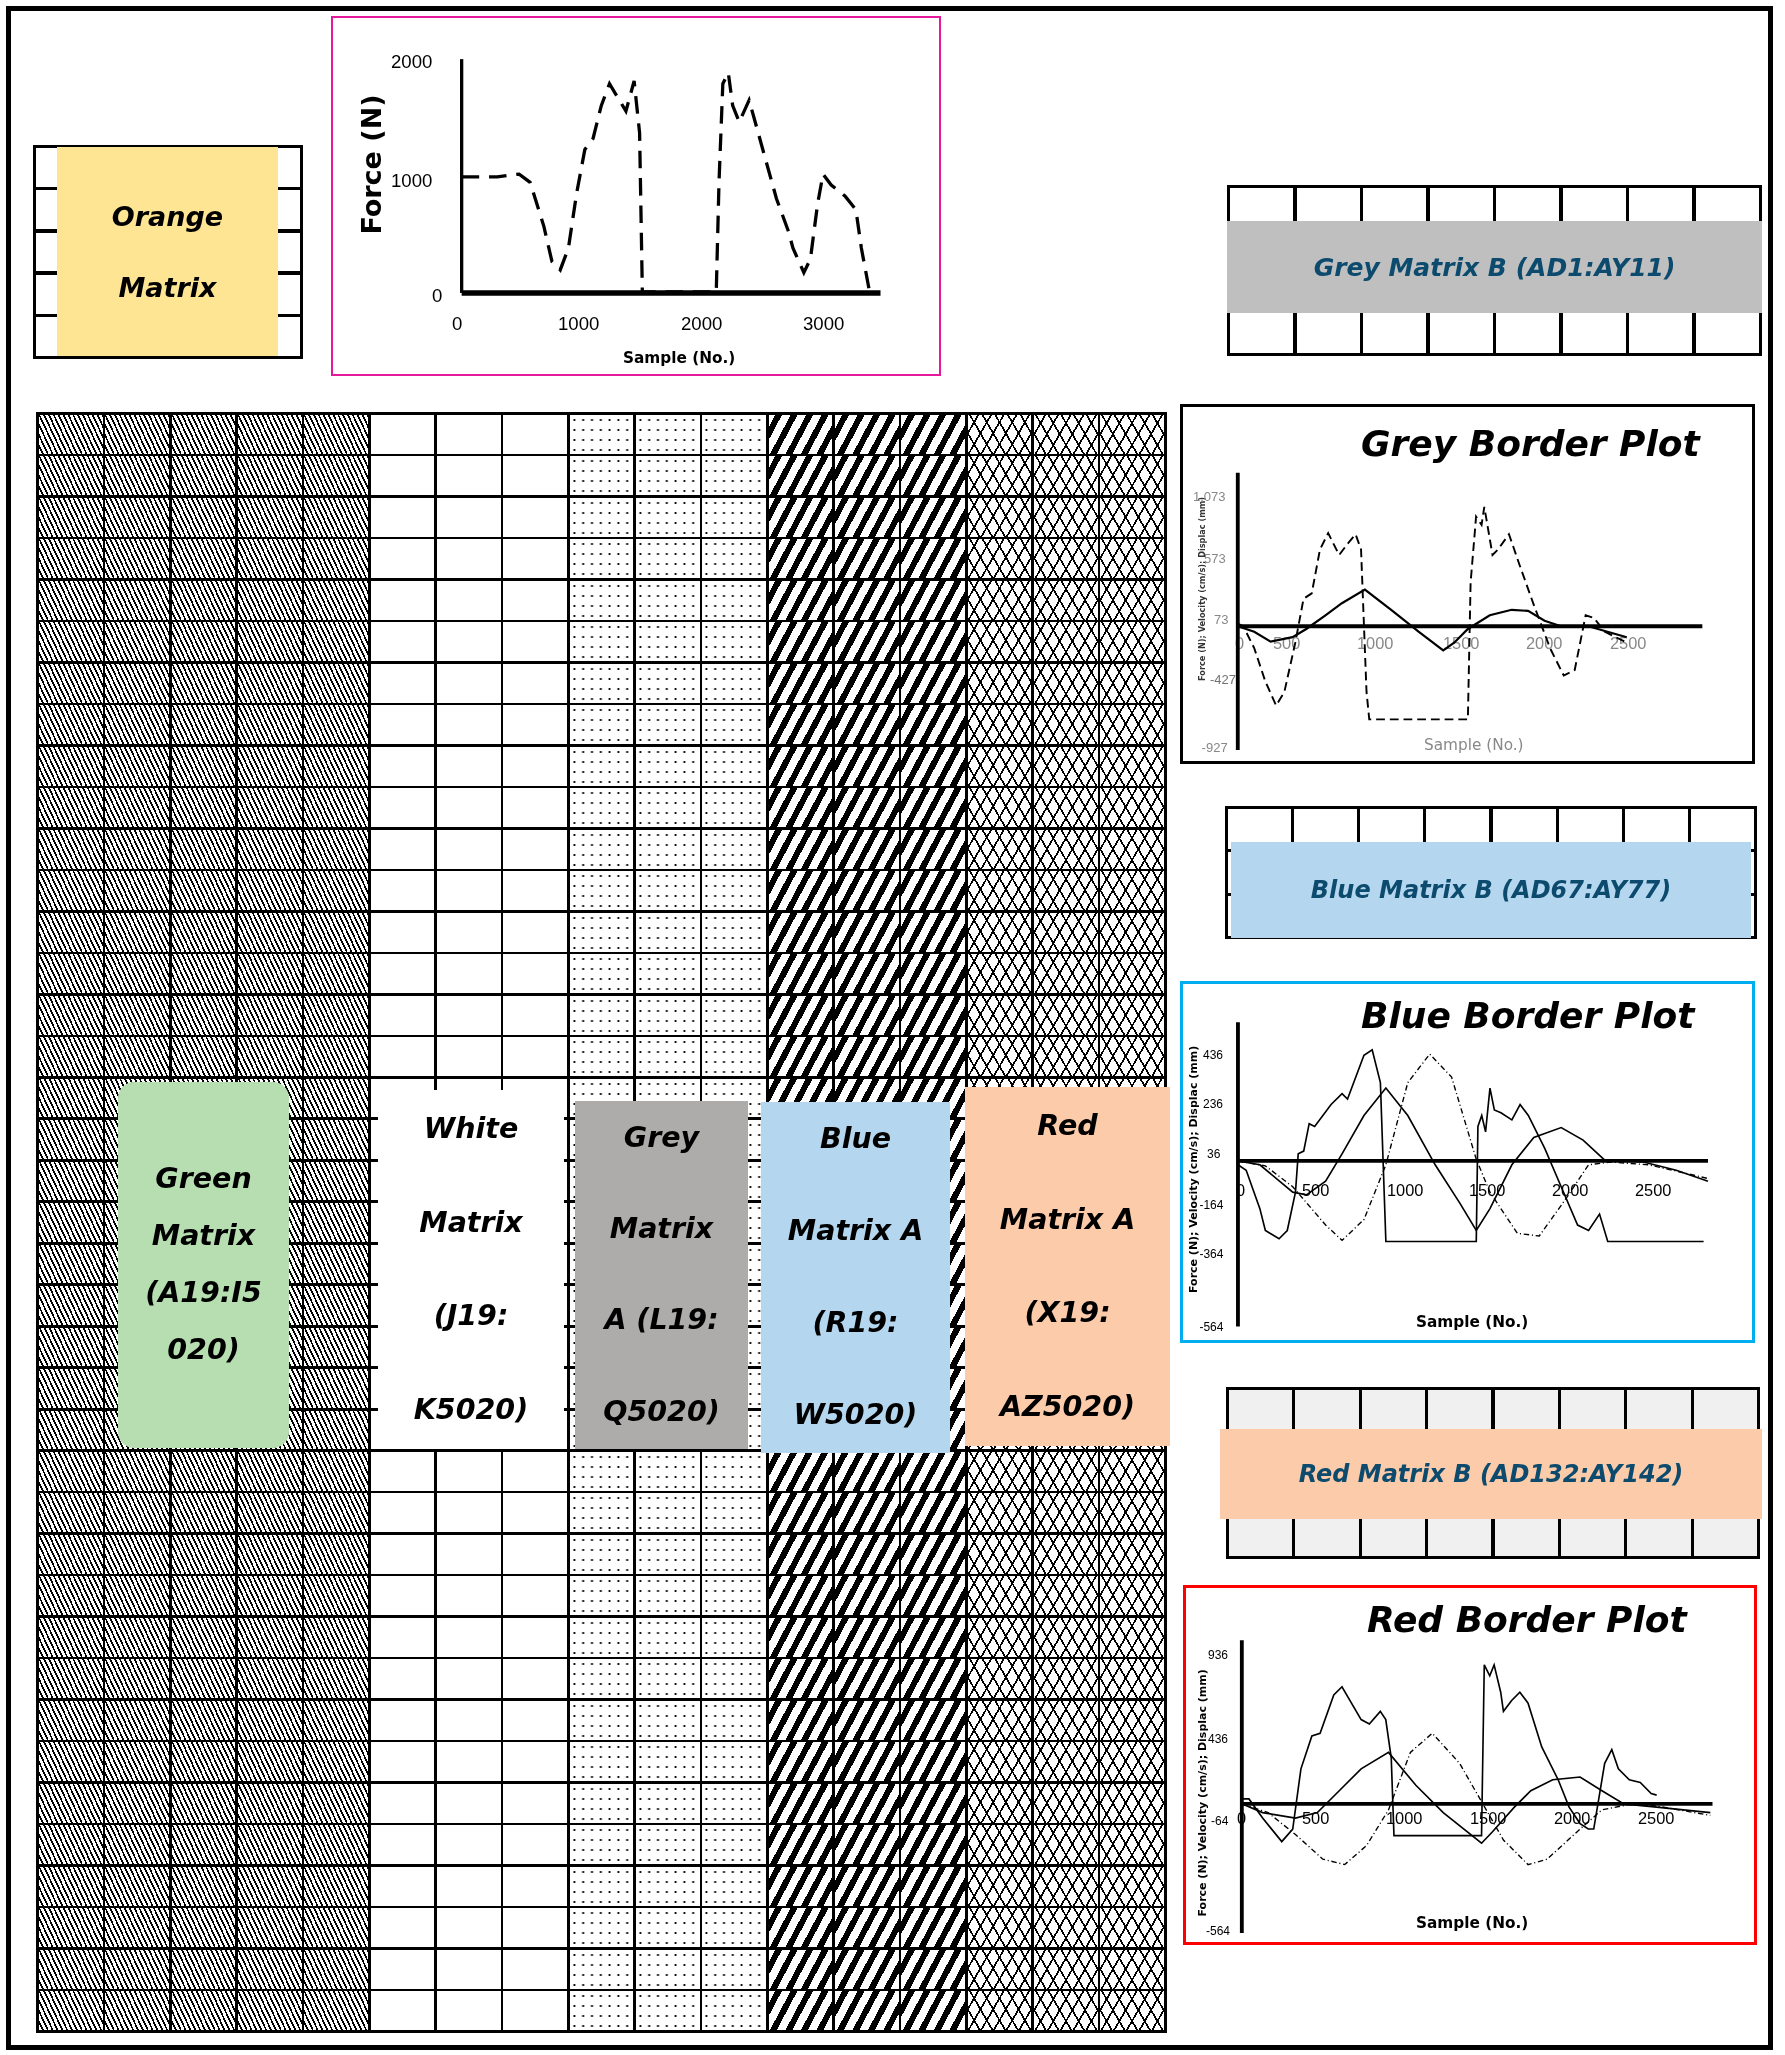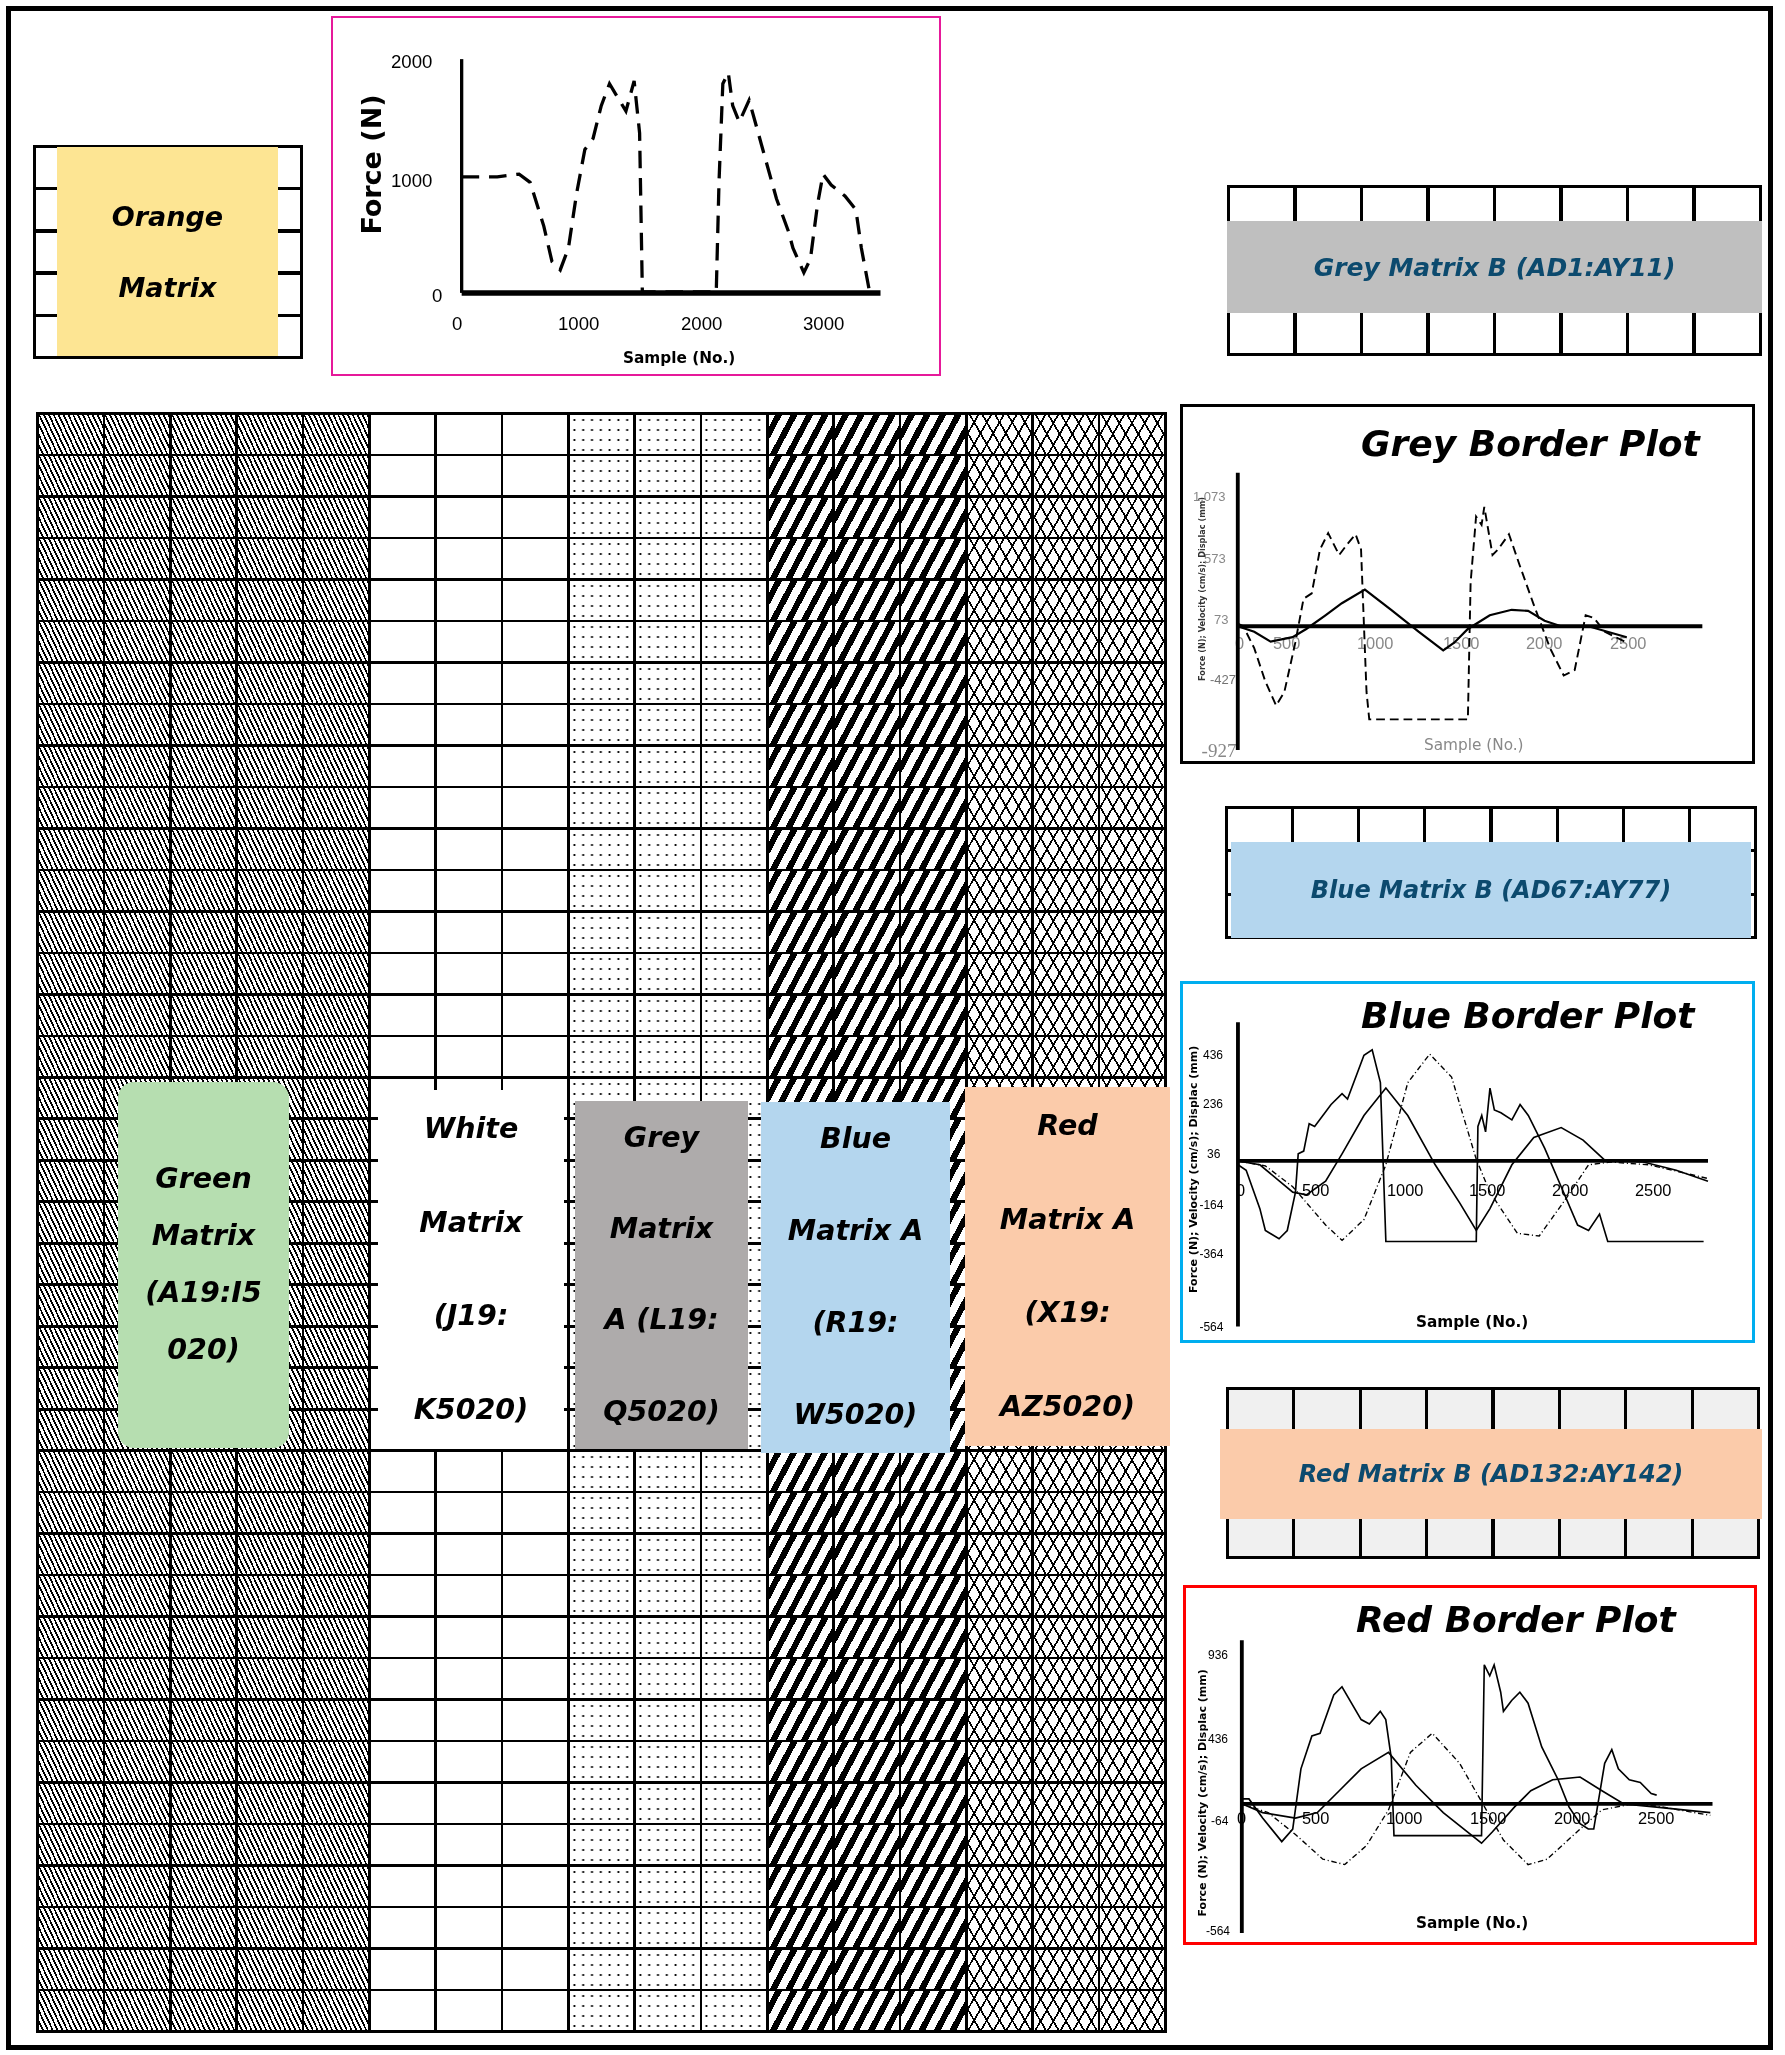--- a/index.html
+++ b/index.html
@@ -117,21 +117,21 @@
   <span style="font-size:25px;">Grey Matrix B (AD1:AY11)</span>
 </div>
 
 <div class="plot" style="left:1180px; top:404px; width:575px; height:360px; border:3.8px solid #000;">
   <div class="ptitle" style="left:178px; top:16.4px; font-size:36px;">Grey Border Plot</div>
   <div class="ylab" style="left:-63px; top:187px; width:164px; text-align:center; font-size:8.2px; color:#333; transform:rotate(-90deg);">Force (N); Velocity (cm/s); Displac (mm)</div>
   <div class="tick" style="left:10px; top:82px; font-size:13px; color:#888;">1,073</div>
   <div class="tick" style="left:21px; top:144px; font-size:13px; color:#888;">573</div>
   <div class="tick" style="left:31px; top:205px; font-size:13px; color:#888;">73</div>
   <div class="tick" style="left:27px; top:265px; font-size:13px; color:#737373;">-427</div>
-  <div class="tick" style="left:18.6px; top:333px; font-size:19px; color:#888;font-family:Liberation Serif, serif;">-927</div>
+  <div class="tick" style="left:18.6px; top:333px; font-size:13px; color:#888;">-927</div>
   <div class="tick" style="left:52px; top:227px; font-size:16.4px; color:#888;">0</div>
   <div class="tick" style="left:90px; top:227px; font-size:16.4px; color:#888;">500</div>
   <div class="tick" style="left:174px; top:227px; font-size:16.4px; color:#888;">1000</div>
   <div class="tick" style="left:260px; top:227px; font-size:16.4px; color:#888;">1500</div>
   <div class="tick" style="left:343px; top:227px; font-size:16.4px; color:#888;">2000</div>
   <div class="tick" style="left:427px; top:227px; font-size:16.4px; color:#888;">2500</div>
   <div class="xlab" style="left:241px; top:329px; font-size:15.3px; color:#888;">Sample (No.)</div>
   <svg width="567" height="353" viewBox="0 0 1035 644">
     <line x1="100" y1="120" x2="100" y2="626" stroke="#000" stroke-width="7"></line>
     <line x1="100" y1="400" x2="948" y2="400" stroke="#000" stroke-width="7"></line>
@@ -219,21 +219,21 @@
     <div></div>
     <div></div>
     <div></div>
     <div></div>
 </div>
 <div class="band" style="left:1220px; top:1429px; width:542px; height:90px; background:#FBCBAA;">
   <span style="font-size:24px;">Red Matrix B (AD132:AY142)</span>
 </div>
 
 <div class="plot" style="left:1183px; top:1585px; width:574px; height:360px; border:3.3px solid #FF0000;">
-  <div class="ptitle" style="left:170px; top:11px; font-size:36px;">Red Border Plot</div>
+  <div class="ptitle" style="left:181px; top:11px; font-size:36px;">Red Border Plot</div>
   <div class="ylab" style="left:-88px; top:218px; width:208px; text-align:center; font-size:11px; transform:rotate(-90deg);">Force (N); Velocity (cm/s); Displac (mm)</div>
   <div class="tick" style="left:22px; top:60px; font-size:12px;">936</div>
   <div class="tick" style="left:22px; top:144px; font-size:12px;">436</div>
   <div class="tick" style="left:25px; top:226px; font-size:12px;">-64</div>
   <div class="tick" style="left:20px; top:336px; font-size:12px;">-564</div>
   <div class="tick" style="left:51px; top:221px; font-size:16.4px;">0</div>
   <div class="tick" style="left:116px; top:221px; font-size:16.4px;">500</div>
   <div class="tick" style="left:200px; top:221px; font-size:16.4px;">1000</div>
   <div class="tick" style="left:284px; top:221px; font-size:16.4px;">1500</div>
   <div class="tick" style="left:368px; top:221px; font-size:16.4px;">2000</div>

